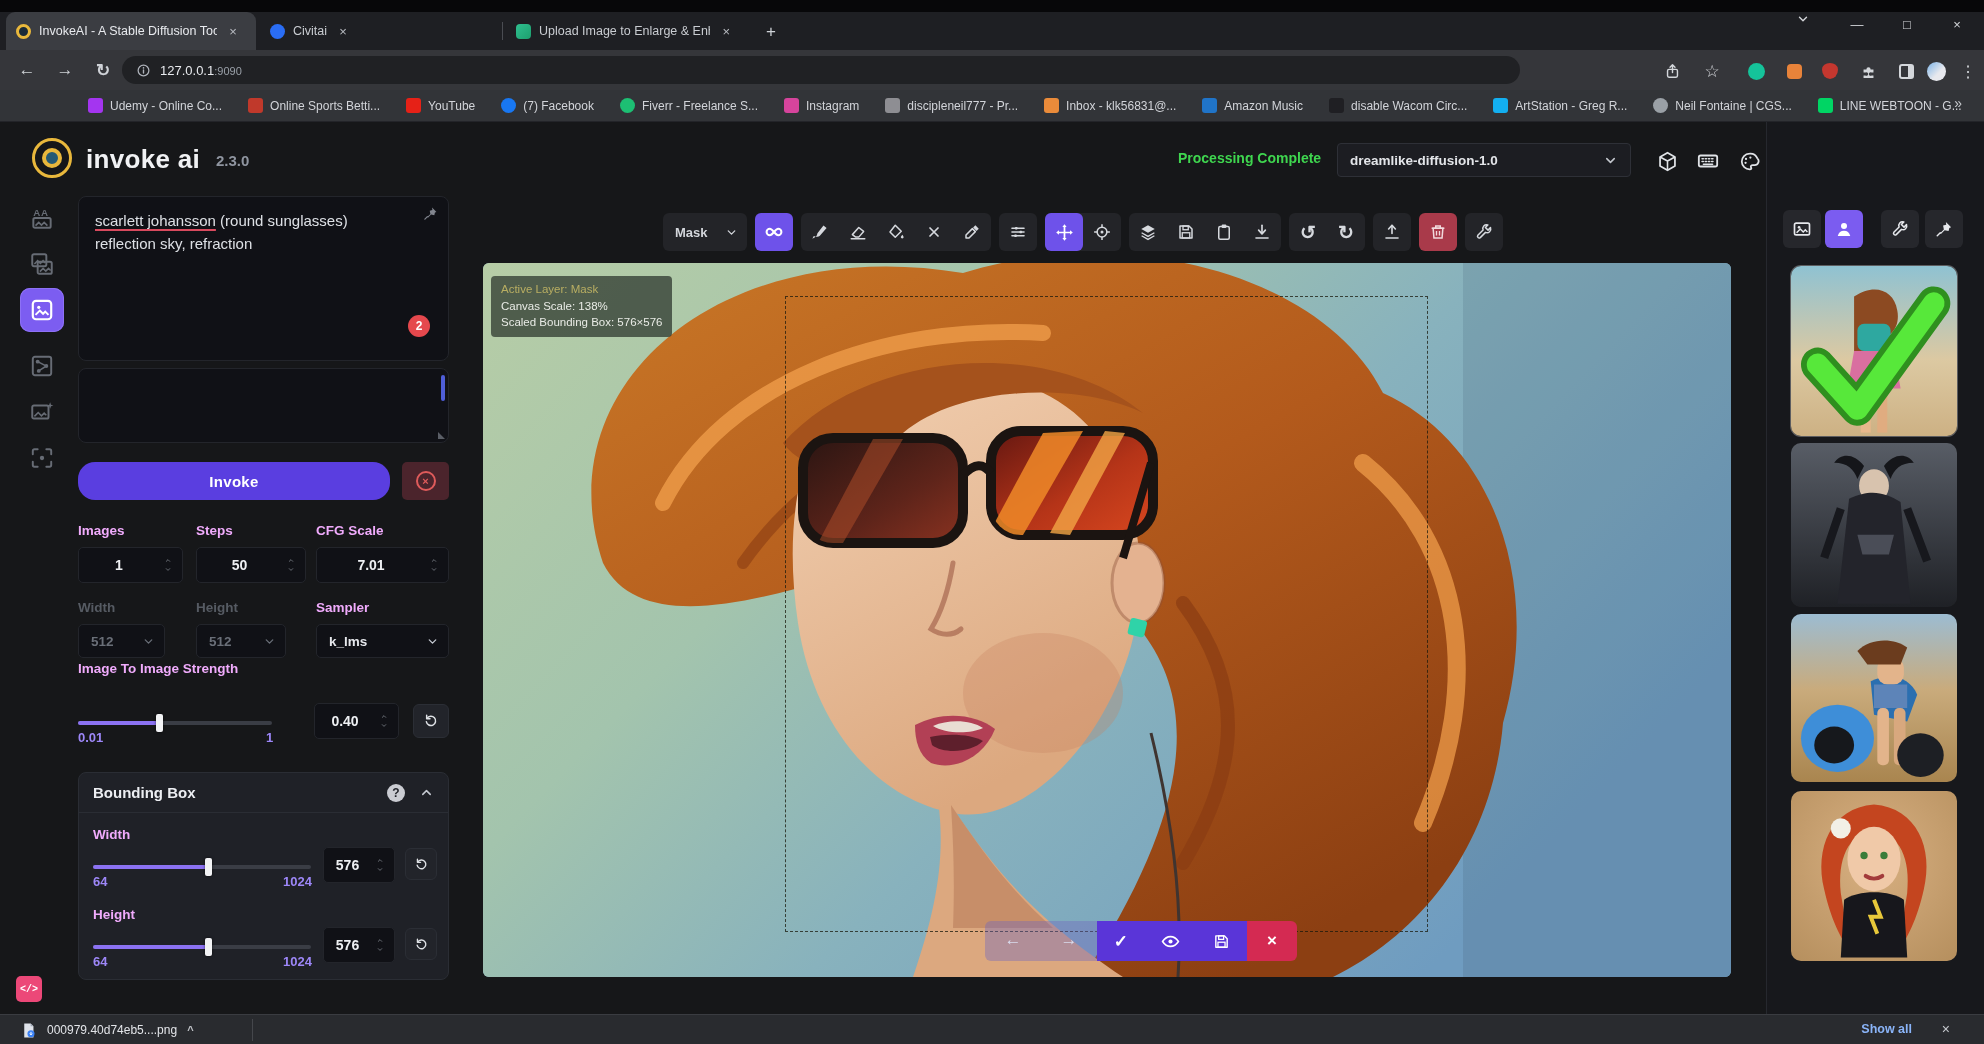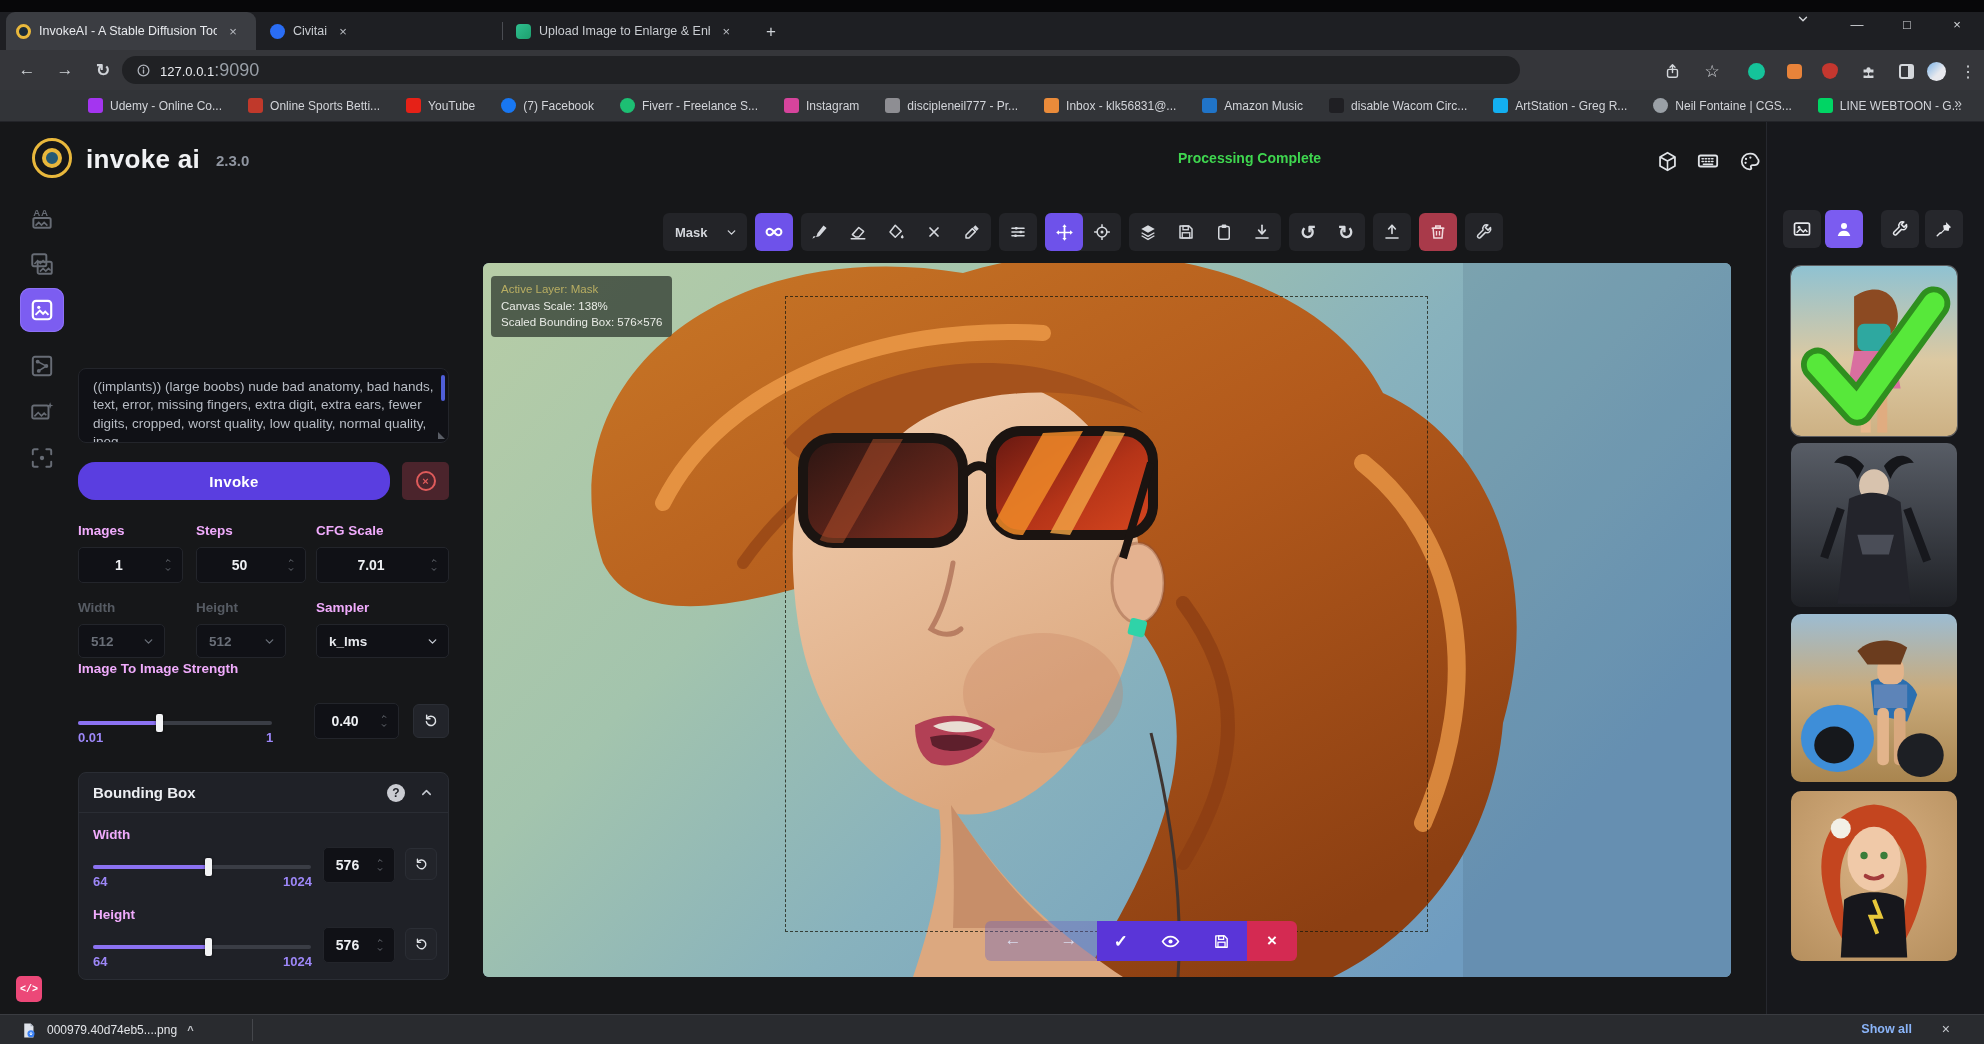--- a/index.html
+++ b/index.html
@@ -17,21 +17,21 @@
   .tab .title { font-size:12.5px; color:#c9ccd1; white-space:nowrap; overflow:hidden; max-width:178px; }
   .tab.active .title { color:#e8eaee; }
   .tab .tclose { color:#b9bcc2; font-size:13px; width:16px; text-align:center; cursor:default; }
   .fav16 { width:15px; height:15px; border-radius:50%; flex:0 0 auto; }
   .tabdiv { position:absolute; top:10px; width:1px; height:18px; background:#4a4c52; }
   .winctl { position:absolute; top:0; color:#d4d6da; font-size:13px; width:30px; text-align:center; line-height:26px; }
   #toolbar { left:0; top:50px; width:1984px; height:40px; background:#35363a; }
   .navbtn { color:#cfd2d7; font-size:17px; width:30px; text-align:center; }
   #urlpill { position:absolute; left:122px; top:6px; width:1398px; height:28px; background:#202124; border-radius:14px; display:flex; align-items:center; padding:0 14px; gap:9px; }
   #urlpill .host { color:#e8eaee; font-size:13px; font-weight:normal; }
-  #urlpill .port { color:#9aa0a8; font-size:18px; }
+  #urlpill .port { color:#9aa0a8; font-size:11px; }
   .tbicon { position:absolute; top:9px; width:24px; height:24px; display:flex; align-items:center; justify-content:center; color:#d4d7db; }
   #bookmarksbar { left:0; top:90px; width:1984px; height:32px; background:#323438; border-bottom:1px solid #232429; display:flex; align-items:center; padding-left:88px; gap:26px; }
   .bm { display:flex; align-items:center; gap:7px; }
   .bm .fav { width:15px; height:15px; border-radius:3px; }
   .bm .lbl { font-size:12px; color:#d2d4d9; white-space:nowrap; }
   #bm-overflow { position:absolute; right:22px; top:95px; color:#c7cace; font-size:14px; }
 
   
   #app { left:0; top:122px; width:1984px; height:892px; background:#161719; }
   #logo { left:32px; top:16px; width:40px; height:40px; border-radius:50%; border:3px solid #e9b83c; display:flex; align-items:center; justify-content:center; }
@@ -435,20 +435,28 @@
   <div id="bm-overflow">»</div>
 
   <div class="abs" id="app">
 
     <div class="abs" id="logo">
         <span class="inner"></span>
       </div>
     <div class="abs" id="brand">invoke ai</div>
     <div class="abs" id="version">2.3.0</div>
     <div class="abs" id="status">Processing Complete</div>
+    <div class="abs" id="modelsel">
+      <span class="val">dreamlike-diffusion-1.0</span>
+      <span style="color:#c3c7ce;display:flex;">
+          <svg class="icn" width="15" height="15">
+            <use href="#s-chevdown"></use>
+          </svg>
+        </span>
+    </div>
     <div class="hbtn" style="left:1652px;">
         <svg class="icn" width="21" height="21">
           <use href="#s-cube"></use>
         </svg>
       </div>
     <div class="hbtn" style="left:1693px;">
         <svg class="icn" width="22" height="22">
           <use href="#s-keyboard"></use>
         </svg>
       </div>
@@ -507,23 +515,32 @@
         <svg class="icn" width="26" height="26">
           <use href="#s-postproc"></use>
         </svg>
       </div>
     <div class="rail" style="top:314px;">
         <svg class="icn" width="26" height="26">
           <use href="#s-training"></use>
         </svg>
       </div>
 
+    <div class="obox" id="promptbox">
+      <span class="misspell">scarlett johansson</span><span> (round sunglasses)</span><br>
+      <span>reflection sky, refraction</span>
+      <span id="pinicon">
+          <svg class="icn" width="15" height="15">
+            <use href="#s-pin"></use>
+          </svg>
+        </span>
+      <span id="badge2">2</span>
+    </div>
 
     <div class="obox" id="negbox">
-      <span>((implants)) (large boobs) nude bad anatomy, bad hands, text, error, missing fingers, extra digit, extra ears, fewer digits, cropped, worst quality, low quality, normal quality, jpeg</span>
       <span id="negscroll"></span>
       <span id="negresize"></span>
     </div>
 
     <div class="abs" id="invokebtn">Invoke</div>
     <div class="abs" id="cancelbtn">
         <span class="circ">×</span>
       </div>
 
     <div class="plabel" style="left:78px;top:401px;">Images</div>

